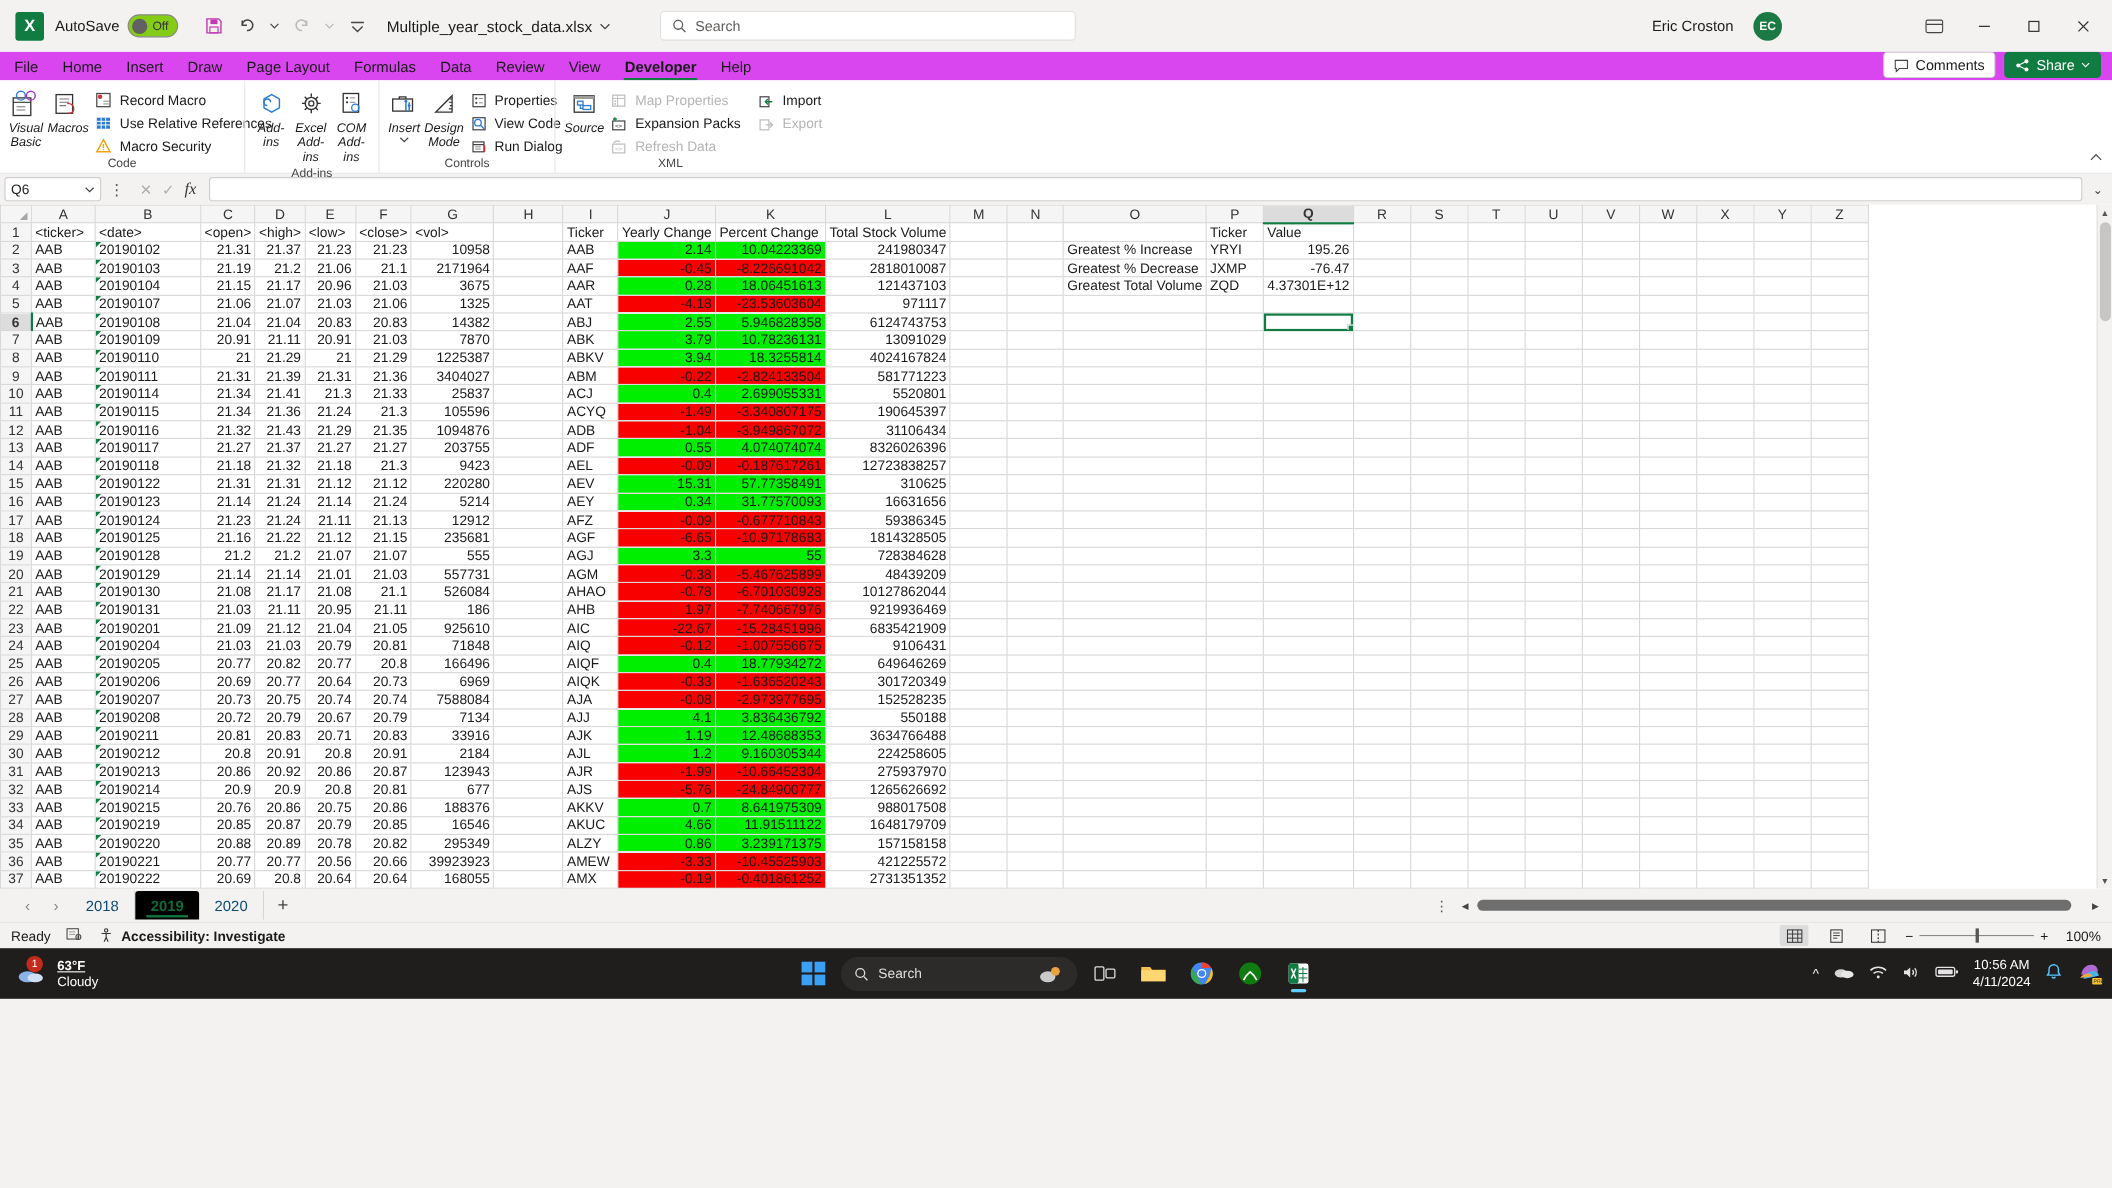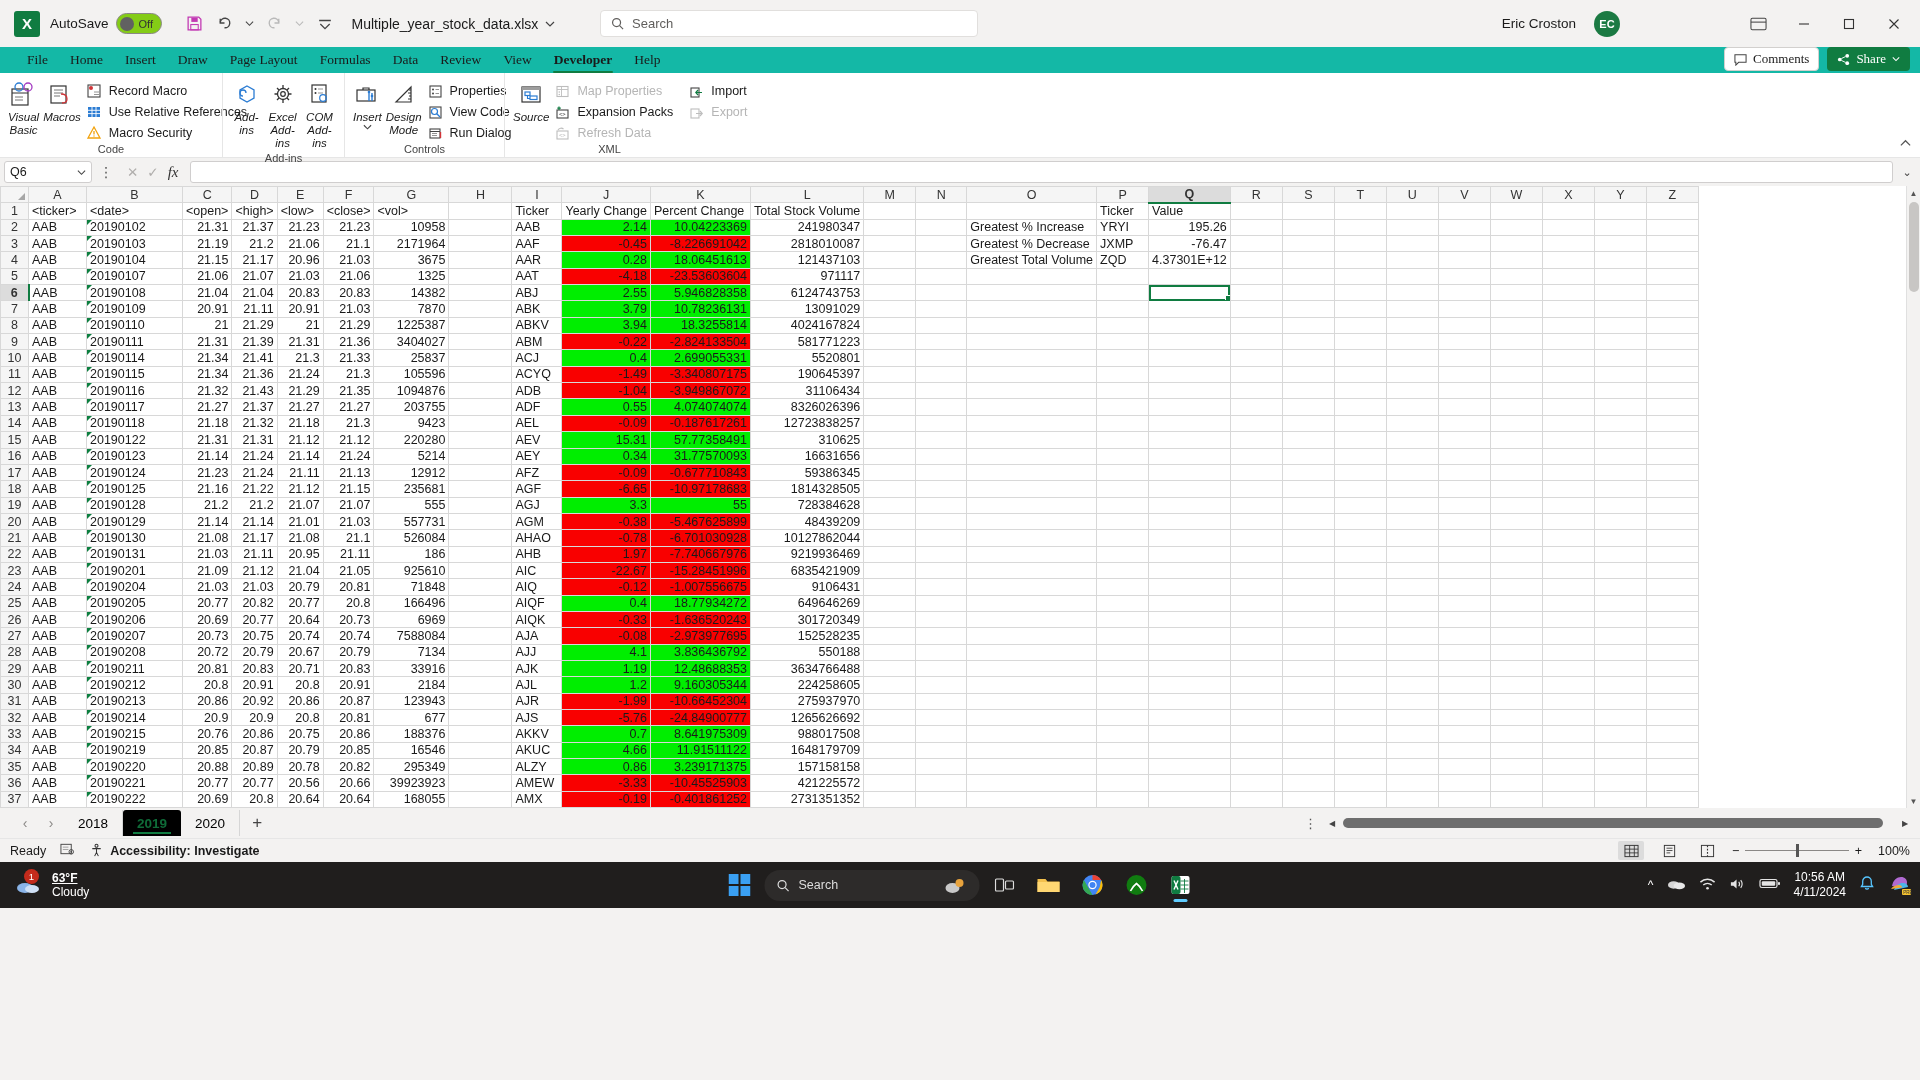--- a/index.html
+++ b/index.html
@@ -46,22 +46,22 @@
     position:absolute;right:300px;display:flex;align-items:center;gap:18px;font-size:13.5px;
   }
   .avatar{
     width:26px;height:26px;border-radius:50%;background:#1b7a43;color:#fff;
     font-size:11px;display:flex;align-items:center;justify-content:center;font-weight:600;
   }
   .wincontrols{position:absolute;right:4px;display:flex;align-items:center;gap:0;}
   .wc{width:45px;height:36px;display:flex;align-items:center;justify-content:center;font-size:13px;}
   
   .menubar{
-    height:26px;display:flex;align-items:flex-end;padding-left:16px;gap:0;
-    background:#14b8a6;font-size:13.5px;font-family:Liberation Serif, serif;
+    height:26px;display:flex;align-items:flex-end;padding-left:2px;gap:0;
+    background:#d946ef;font-size:13.5px;
   }
   .menutab{padding:3px 11px 5px 11px;border-radius:4px 4px 0 0;position:relative;white-space:nowrap;}
   .menutab.active{font-weight:bold;}
   .menutab.active::after{
     content:"";position:absolute;left:10px;right:10px;bottom:0px;height:2.5px;background:#107c41;border-radius:2px;
   }
   .menuright{margin-left:auto;display:flex;align-items:center;gap:8px;padding-right:10px;padding-bottom:2px;}
   .comments-btn{
     border:1px solid #d2d0ce;border-radius:4px;background:#fff;height:24px;
     display:flex;align-items:center;gap:6px;padding:0 9px;font-size:13px;
@@ -145,21 +145,21 @@
   }
   
   .vscroll{position:absolute;right:0;top:0;bottom:0;width:14px;background:#f3f2f1;border-left:1px solid #e0e0e0;}
   .vs-up,.vs-dn{height:14px;display:flex;align-items:center;justify-content:center;font-size:8px;color:#555;}
   .vs-thumb{position:absolute;top:16px;left:2px;width:10px;height:90px;background:#c8c6c4;border-radius:5px;}
   
   .sheetbar{height:30px;background:#f3f2f1;display:flex;align-items:center;padding-left:12px;gap:0;}
   .navarrow{width:26px;text-align:center;color:#8a8886;font-size:14px;}
   .stab{
     padding:2px 14px;font-size:13.5px;height:26px;display:flex;align-items:center;
-    border-right:1px solid #d6d6d6;color:#000000;
+    border-right:1px solid #d6d6d6;color:#0c4a6e;
   }
   .stab.active{
     background:#000000;font-weight:bold;border-radius:3px 3px 0 0;border-right:none;
     position:relative;color:#0f6b38;
   }
   .stab.active::after{
     content:"";position:absolute;left:10px;right:10px;bottom:2px;height:2px;background:#107c41;
   }
   .addsheet{width:34px;text-align:center;font-size:17px;color:#444;}
   .hscrollwrap{margin-left:auto;display:flex;align-items:center;gap:4px;padding-right:8px;width:620px;}

